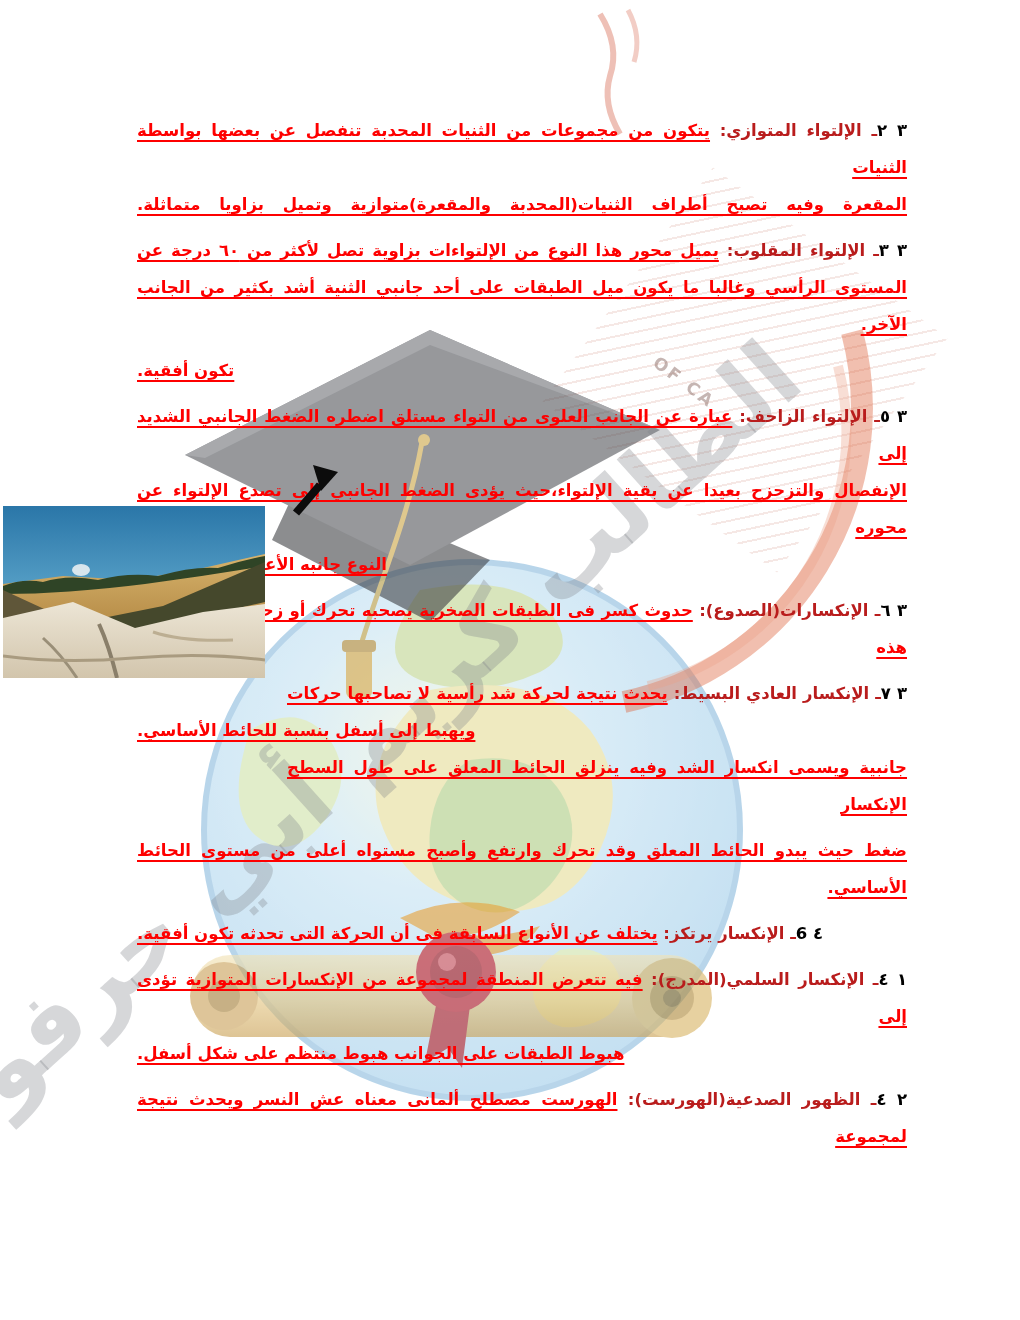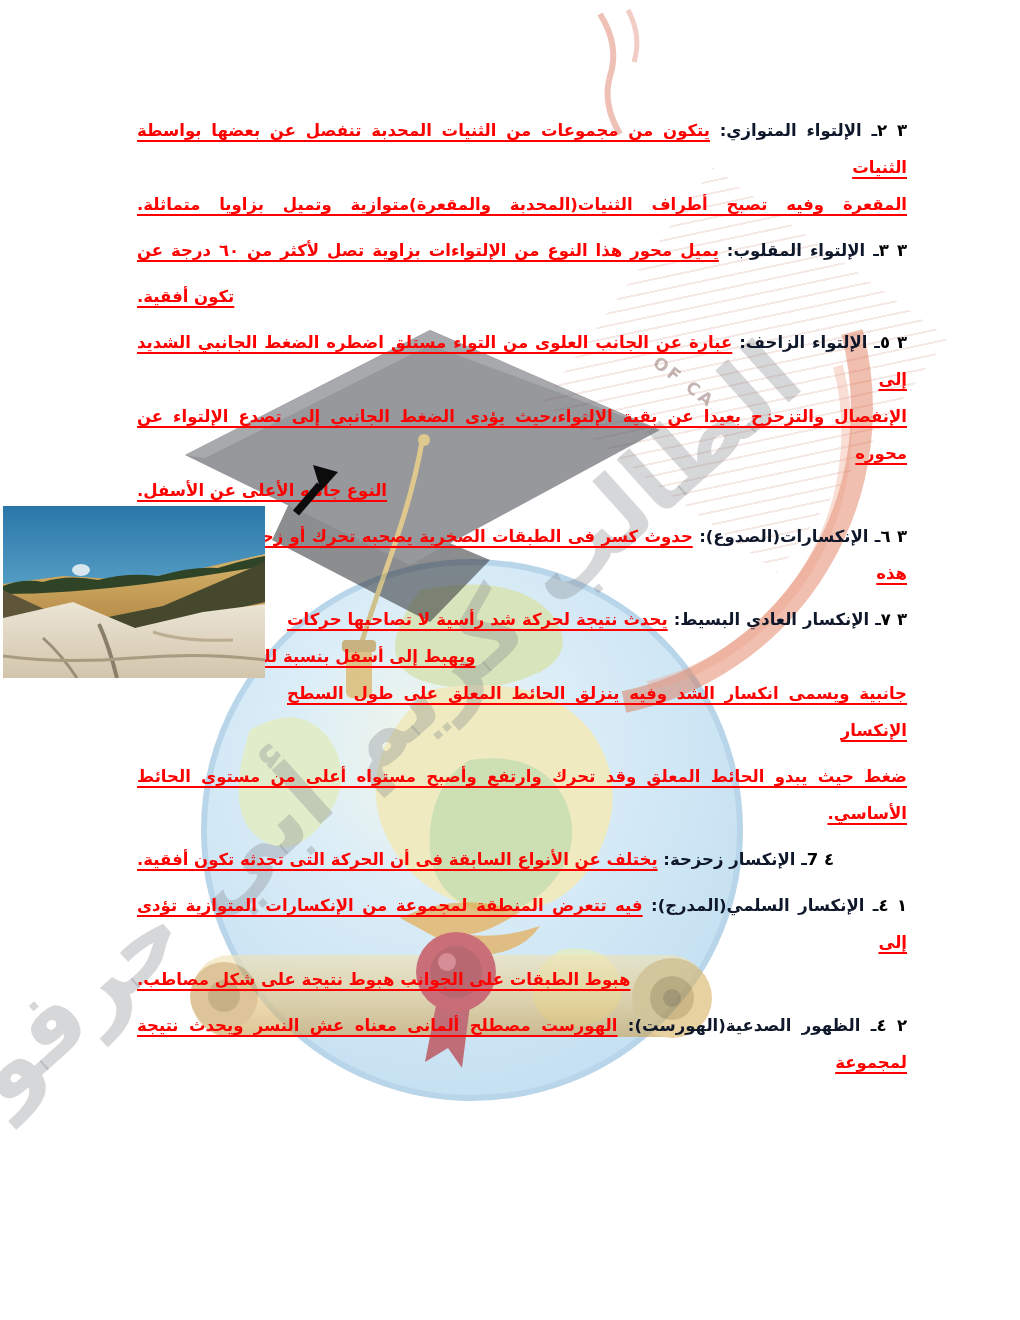--- a/index.html
+++ b/index.html
@@ -17,21 +17,21 @@
            color:rgba(150,120,115,.55);transform:rotate(37deg);font-weight:bold;}
   .wm-svg{position:absolute;left:0;top:0;}
   
   .content{position:absolute;top:112px;right:113px;width:770px;z-index:3;direction:rtl;}
   .item{margin:0 0 9px 0;}
   .line{font-size:16.5px;font-weight:bold;line-height:37px;text-align:left;
         white-space:nowrap;color:#000;}
   .line.full{white-space:normal;text-align:justify;text-align-last:justify;}
   .line.indent{padding-left:150px;}
   .num{direction:ltr;unicode-bidi:isolate;letter-spacing:4px;}
-  .black{color:#0f172a;}
+  .black{color:#b91c1c;}
   .red{color:#fe0000;text-decoration:underline;text-decoration-thickness:2px;
        text-underline-offset:4px;text-decoration-color:#fe0000;}
   
   .photo{position:absolute;left:3px;top:506px;width:262px;height:172px;z-index:4;}
   .arrow{position:absolute;left:286px;top:455px;z-index:4;}
 </style>
 </head>
 <body>
 
 <div class="page">
@@ -106,20 +106,21 @@
     <div class="wm-sig">الطالب كريم أبي حرفوش</div>
   </div>
 
   <div class="content">
       <div class="item">
         <div class="line full"><span class="num">٣ ٢</span><span class="black">ـ الإلتواء المتوازي: </span><span class="red">يتكون من مجموعات من الثنيات المحدبة تنفصل عن بعضها بواسطة الثنيات</span></div>
         <div class="line full"><span class="red">المقعرة وفيه تصبح أطراف الثنيات(المحدبة والمقعرة)متوازية وتميل بزاويا متماثلة.</span></div>
       </div>
       <div class="item">
         <div class="line full"><span class="num">٣ ٣</span><span class="black">ـ الإلتواء المقلوب: </span><span class="red">يميل محور هذا النوع من الإلتواءات بزاوية تصل لأكثر من ٦٠ درجة عن</span></div>
+        <div class="line full"><span class="red">المستوى الرأسي وغالبا ما يكون ميل الطبقات على أحد جانبي الثنية أشد بكثير من الجانب الآخر.</span></div>
       </div>
       <div class="item">
         <div class="line"><span class="red">تكون أفقية.</span></div>
       </div>
       <div class="item">
         <div class="line full"><span class="num">٣ ٥</span><span class="black">ـ الإلتواء الزاحف: </span><span class="red">عبارة عن الجانب العلوى من التواء مستلق اضطره الضغط الجانبي الشديد إلى</span></div>
         <div class="line full"><span class="red">الإنفصال والتزحزح بعيدا عن بقية الإلتواء،حيث يؤدى الضغط الجانبي إلى تصدع الإلتواء عن محوره</span></div>
         <div class="line"><span class="red">النوع جانبه الأعلى عن الأسفل.</span></div>
       </div>
       <div class="item">
@@ -127,25 +128,25 @@
       </div>
       <div class="item">
         <div class="line full indent"><span class="num">٣ ٧</span><span class="black">ـ الإنكسار العادي البسيط: </span><span class="red">يحدث نتيجة لحركة شد رأسية لا تصاحبها حركات</span></div>
         <div class="line"><span class="red">ويهبط إلى أسفل بنسبة للحائط الأساسي.</span></div>
         <div class="line full indent"><span class="red">جانبية ويسمى انكسار الشد وفيه ينزلق الحائط المعلق على طول السطح الإنكسار</span></div>
       </div>
       <div class="item">
         <div class="line full"><span class="red">ضغط حيث يبدو الحائط المعلق وقد تحرك وارتفع وأصبح مستواه أعلى من مستوى الحائط الأساسي.</span></div>
       </div>
       <div class="item">
-        <div class="line"><span class="num">7 ٤</span><span class="black">ـ الإنكسار زحزحة: </span><span class="red">يختلف عن الأنواع السابقة فى أن الحركة التى تحدثه تكون أفقية.</span></div>
+        <div class="line"><span class="num">6 ٤</span><span class="black">ـ الإنكسار يرتكز: </span><span class="red">يختلف عن الأنواع السابقة فى أن الحركة التى تحدثه تكون أفقية.</span></div>
       </div>
       <div class="item">
         <div class="line full"><span class="num">١ ٤</span><span class="black">ـ الإنكسار السلمي(المدرج): </span><span class="red">فيه تتعرض المنطقة لمجموعة من الإنكسارات المتوازية تؤدى إلى</span></div>
-        <div class="line"><span class="red">هبوط الطبقات على الجوانب هبوط نتيجة على شكل مصاطب.</span></div>
+        <div class="line"><span class="red">هبوط الطبقات على الجوانب هبوط منتظم على شكل أسفل.</span></div>
       </div>
       <div class="item">
         <div class="line full"><span class="num">٢ ٤</span><span class="black">ـ الظهور الصدعية(الهورست): </span><span class="red">الهورست مصطلح ألمانى معناه عش النسر ويحدث نتيجة لمجموعة</span></div>
       </div>
     </div>
 
   <svg class="photo" width="262" height="172" viewBox="0 0 262 172">
     <defs>
       <linearGradient id="sky" x1="0" y1="0" x2="0" y2="1">
         <stop offset="0%" stop-color="#2a76a8"></stop>

